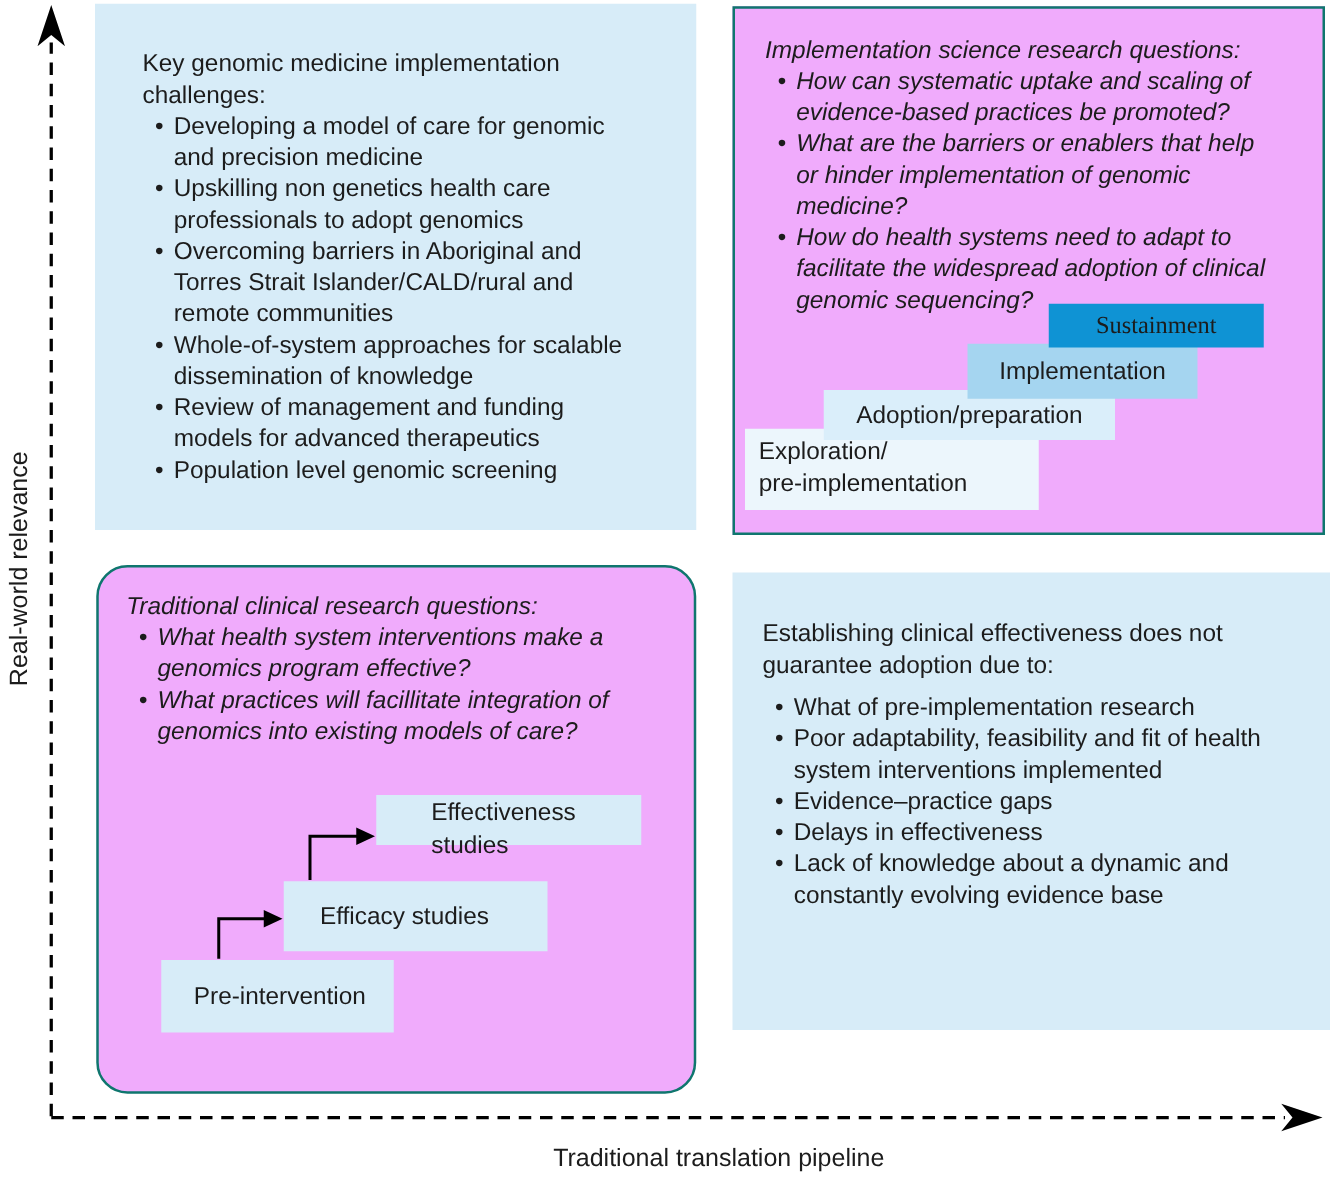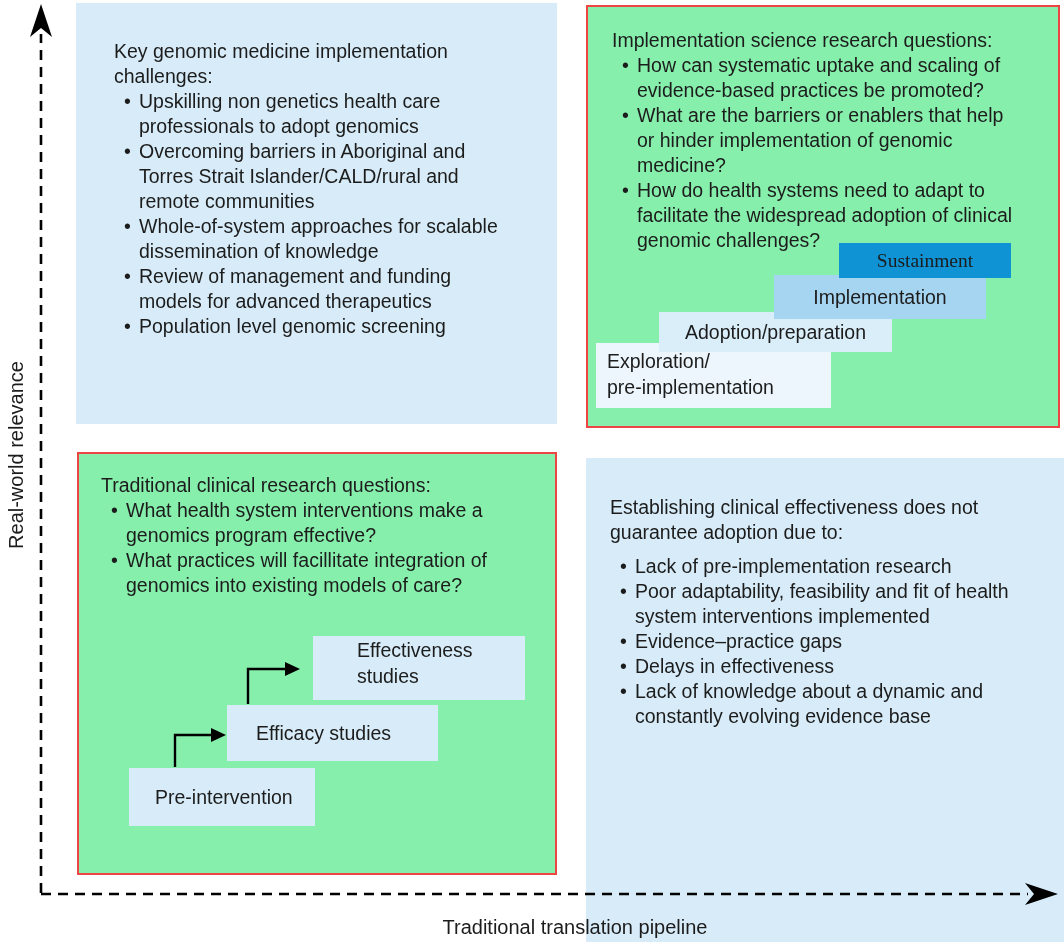--- a/index.html
+++ b/index.html
@@ -2,61 +2,63 @@
 <html style="--panel-blue: #d7ecf8; --stair-1: #ecf6fc; --stair-2: #daeefa; --stair-3: #a5d5f0; --stair-4: #0f93d4; --line-black: #000000; --text: #1c1c1c;"><head>
 <meta charset="utf-8">
 <style>
   html,body { margin:0; padding:0; background:#ffffff; }
   .canvas {
     position:relative; width:1064px; height:945px; background:#ffffff;
     font-family:"Liberation Sans", sans-serif; color:#1c1c1c; overflow:hidden;
   }
   .panel { position:absolute; box-sizing:border-box; }
   .panel.blue { background: var(--panel-blue, #d7ecf8); }
-  .panel.outlined { background:#86efac; border:2px solid #ef4444; }
+  .panel.outlined { background:#f0abfc; border:2px solid #0f766e;font-style:italic; }
 
   #panel-top-left     { left:76px;  top:3px;   width:481px; height:421px; padding:36px 40px 0 38px; }
   #panel-top-right    { left:586px; top:5px;   width:474px; height:423px; padding:21px 8px 0 24px; }
-  #panel-bottom-left  { left:77px;  top:452px; width:480px; height:423px; padding:19px 12px 0 22px; }
-  #panel-bottom-right { left:586px; top:458px; width:478px; height:484px; padding:37px 14px 0 24px; }
+  #panel-bottom-left  { left:77px;  top:452px; width:480px; height:423px; padding:19px 12px 0 22px;border-radius:25px; }
+  #panel-bottom-right { left:586px; top:458px; width:478px; height:366px; padding:37px 14px 0 24px; }
 
   .txt { white-space:pre-line; }
   .q-title { font-size:19.5px; line-height:25px; font-weight:400; margin:0; }
   ul.bullets { list-style:none; margin:0; padding:0 0 0 9px; font-size:19.5px; line-height:25px; }
   ul.bullets li { position:relative; padding-left:16px; }
   ul.bullets li::before { content:"\2022"; position:absolute; left:1px; top:0; }
   #panel-bottom-right ul.bullets { margin-top:9px; }
 
   .stage { position:absolute; box-sizing:border-box; font-size:19.5px; line-height:26px; }
   .stage.centered { display:flex; align-items:center; justify-content:center; }
 
   #stage-exploration    { left:596px; top:343px; width:235px; height:65px; background:var(--stair-1,#ecf6fc); padding:5px 0 0 11px; z-index:2; }
   #stage-adoption       { left:659px; top:312px; width:233px; height:40px; background:var(--stair-2,#daeefa); z-index:3; }
-  #stage-implementation { left:774px; top:275px; width:212px; height:44px; background:var(--stair-3,#a5d5f0); z-index:4; }
+  #stage-implementation { left:774px; top:275px; width:184px; height:44px; background:var(--stair-3,#a5d5f0); z-index:4; }
   #stage-sustainment    { left:839px; top:243px; width:172px; height:35px; background:var(--stair-4,#0f93d4); z-index:5;font-family:Liberation Serif, serif; }
 
   #stage-pre-intervention { left:129px; top:768px; width:186px; height:58px; background:var(--panel-blue,#d7ecf8); display:flex; align-items:center; padding-left:26px;text-align:center; }
   #stage-efficacy         { left:227px; top:705px; width:211px; height:56px; background:var(--panel-blue,#d7ecf8); display:flex; align-items:center; padding-left:29px; }
-  #stage-effectiveness    { left:301px; top:636px; width:212px; height:64px; background:var(--panel-blue,#d7ecf8); padding:1px 0 0 44px;margin-left:12px; }
+  #stage-effectiveness    { left:301px; top:636px; width:212px; height:40px; background:var(--panel-blue,#d7ecf8); padding:1px 0 0 44px; }
 
   .axis-label { position:absolute; font-size:20px; color:#1c1c1c; }
   #y-axis-label { left:16px; top:455px; transform:translate(-50%,-50%) rotate(-90deg); white-space:nowrap; }
   #x-axis-label { left:575px; top:916px; transform:translateX(-50%); white-space:nowrap; }
 
   #arrow-overlay { position:absolute; left:0; top:0; width:1064px; height:945px; z-index:6; pointer-events:none; }
 </style>
 </head>
 <body>
 
 <div class="canvas">
 
   <div id="panel-top-left" class="panel blue">
     <p class="q-title txt">Key genomic medicine implementation
 challenges:</p>
     <ul class="bullets">
+      <li class="txt">Developing a model of care for genomic
+and precision medicine</li>
       <li class="txt">Upskilling non genetics health care
 professionals to adopt genomics</li>
       <li class="txt">Overcoming barriers in Aboriginal and
 Torres Strait Islander/CALD/rural and
 remote communities</li>
       <li class="txt">Whole-of-system approaches for scalable
 dissemination of knowledge</li>
       <li class="txt">Review of management and funding
 models for advanced therapeutics</li>
       <li class="txt">Population level genomic screening</li>
@@ -66,21 +68,21 @@
   <div id="panel-top-right" class="panel outlined">
     <p class="q-title txt">Implementation science research questions:</p>
     <ul class="bullets">
       <li class="txt">How can systematic uptake and scaling of
 evidence-based practices be promoted?</li>
       <li class="txt">What are the barriers or enablers that help
 or hinder implementation of genomic
 medicine?</li>
       <li class="txt">How do health systems need to adapt to
 facilitate the widespread adoption of clinical
-genomic challenges?</li>
+genomic sequencing?</li>
     </ul>
   </div>
 
   <div id="stage-exploration" class="stage txt">Exploration/
 pre-implementation</div>
   <div id="stage-adoption" class="stage centered">Adoption/preparation</div>
   <div id="stage-implementation" class="stage centered">Implementation</div>
   <div id="stage-sustainment" class="stage centered">Sustainment</div>
 
   <div id="panel-bottom-left" class="panel outlined">
@@ -95,21 +97,21 @@
 
   <div id="stage-pre-intervention" class="stage">Pre-intervention</div>
   <div id="stage-efficacy" class="stage">Efficacy studies</div>
   <div id="stage-effectiveness" class="stage txt">Effectiveness
 studies</div>
 
   <div id="panel-bottom-right" class="panel blue">
     <p class="q-title txt">Establishing clinical effectiveness does not
 guarantee adoption due to:</p>
     <ul class="bullets">
-      <li class="txt">Lack of pre-implementation research</li>
+      <li class="txt">What of pre-implementation research</li>
       <li class="txt">Poor adaptability, feasibility and fit of health
 system interventions implemented</li>
       <li class="txt">Evidence–practice gaps</li>
       <li class="txt">Delays in effectiveness</li>
       <li class="txt">Lack of knowledge about a dynamic and
 constantly evolving evidence base</li>
     </ul>
   </div>
 
   <div id="y-axis-label" class="axis-label">Real-world relevance</div>

